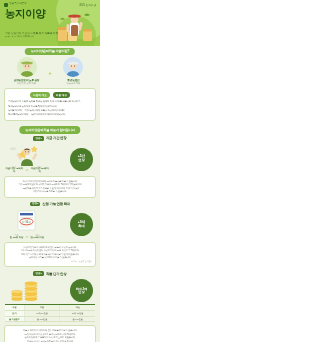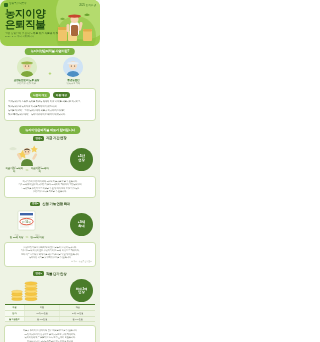--- a/index.html
+++ b/index.html
@@ -14,21 +14,20 @@
     width: 100px; height: 342px;
     background: #eef3e4;
   }
 
   
   .hero {
     position: relative;
     height: 46px;
     background: #9ccc4a;
     overflow: hidden;
-    border-radius: 7px;
   }
   .hero-blob {
     position: absolute;
     right: -12px; top: -16px;
     width: 56px; height: 56px;
     border-radius: 50%;
     background: #b4db6e;
   }
   .hero-blob2 {
     position: absolute;
@@ -280,21 +279,20 @@
       <path d="M13 9 q5.5 -5 11 0 q-5.5 -2.5 -11 0z" fill="#c7462f"></path>
       <ellipse cx="18.5" cy="7.2" rx="6.5" ry="1.6" fill="#c7462f"></ellipse>
       <rect x="10.5" y="15" width="3" height="8" rx="1.5" fill="#f6d3ae"></rect>
       <rect x="23" y="13" width="3" height="9" rx="1.5" fill="#f6d3ae" transform="rotate(14 24.5 17)"></rect>
       <path d="M28 6 q3 -3 6 0 q-3 2 -6 0z" fill="#6aa32e"></path>
       <path d="M4 10 q2.5 -2.5 5 0 q-2.5 1.8 -5 0z" fill="#6aa32e" opacity=".8"></path>
     </svg>
 
     <div class="hero-title">
       <span class="l1">농지이양</span>
-      <span class="l2">은퇴직불</span>
     </div>
     <div class="hero-sub">고령 농업인의 안정적 노후를 위한 직불금 지원</div>
     <div class="hero-date">2024. 3. 8. 부터 시행됩니다</div>
   </div>
 
   <div class="pill-wrap">
     <div class="pill">농지이양은퇴직불 사업이란?</div>
   </div>
 
   <div class="compare">

